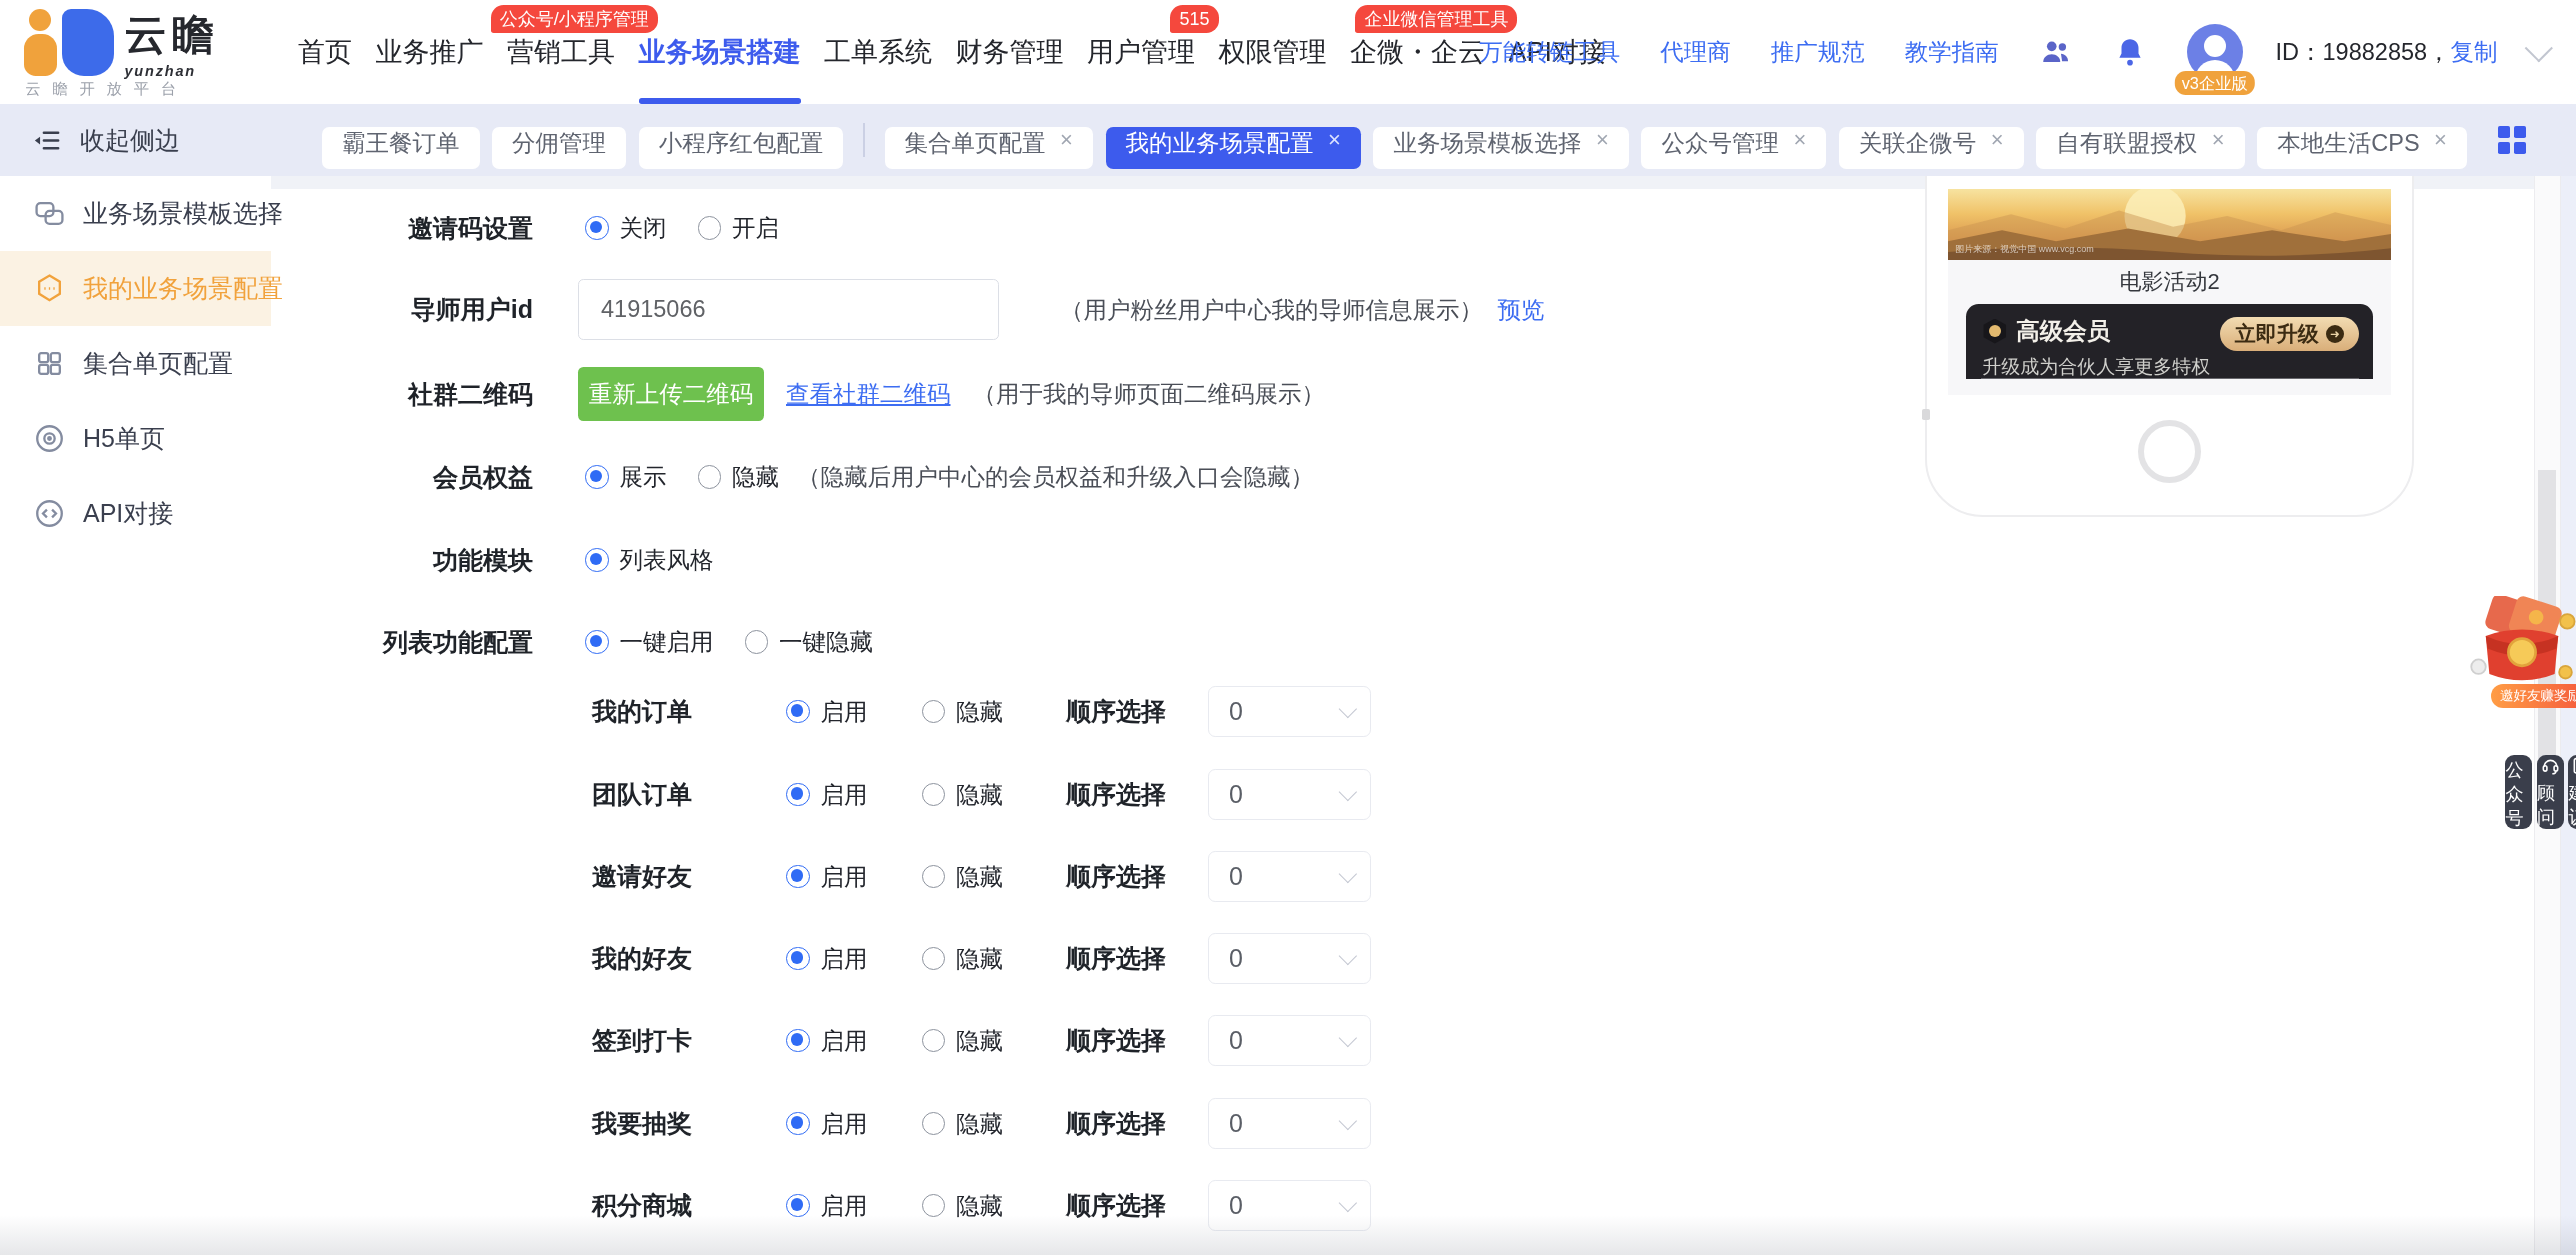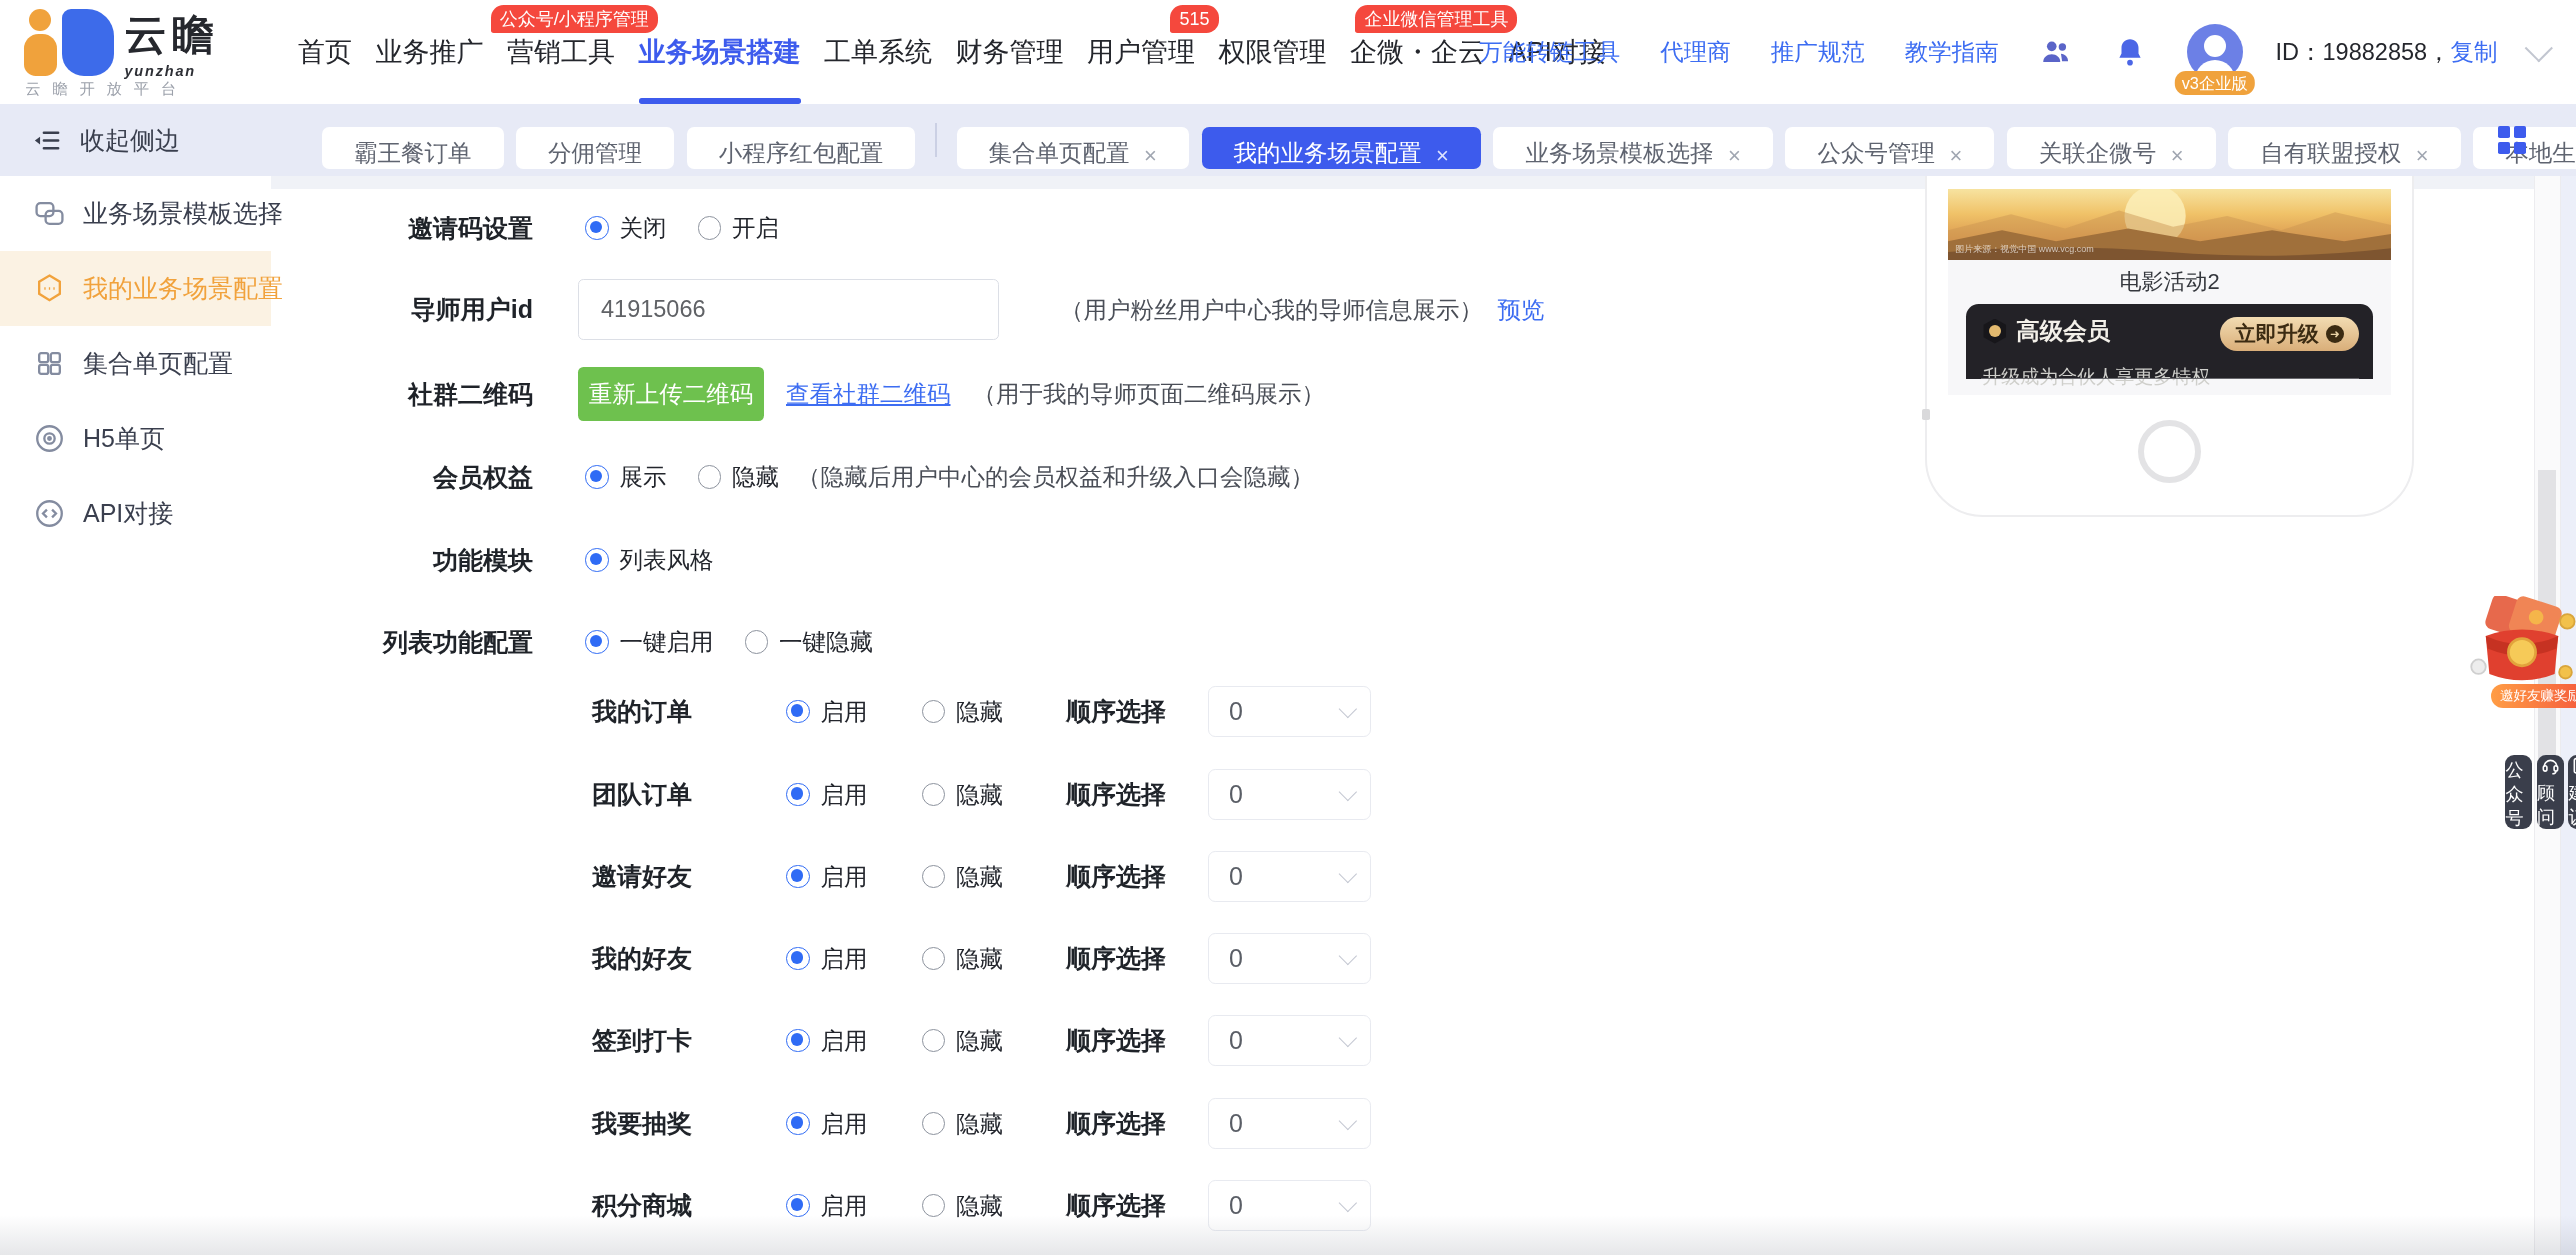--- a/index.html
+++ b/index.html
@@ -44,21 +44,21 @@
     font-size:16.3px; line-height:1; padding:3.6px 7.2px; border-radius:11px; white-space:nowrap; }
   .id-line { font-size:23.5px; color:#24262C; white-space:nowrap; margin-left:-7.2px; }
   .id-line .copy { color:#3D6DF2; cursor:pointer; }
   .caret-down { width:20px; height:20px; border-right:2.7px solid #C2C6D0; border-bottom:2.7px solid #C2C6D0;
     transform:rotate(45deg) translateY(-5.4px); margin-left:-12.6px; }
   
   .tabsbar { position:absolute; left:0; top:104px; width:2576px; height:72px; background:#E7EAF6; display:flex; align-items:center; z-index:4; }
   .collapse { width:271px; flex:none; display:flex; align-items:center; gap:18px; padding-left:31px; cursor:pointer; }
   .collapse .txt { font-size:25px; color:#3A3F4E; }
   .tabs { display:flex; align-items:center; gap:12.6px; padding-left:51px; }
-  .tabpill { height:42px; display:flex; align-items:flex-end; background:#fff; border-radius:7.2px; padding:0 32px;
+  .tabpill { height:42px; display:flex; align-items:flex-start; background:#fff; border-radius:7.2px; padding:0 20px;
     font-size:23.5px; color:#5F6470; white-space:nowrap; cursor:pointer;margin-top:16px; }
   .tabpill .close { margin-left:14.5px; font-size:22px; color:#A0A6B1; }
   .tabpill.active { background:#3D5BED; color:#fff; }
   .tabpill.active .close { color:#DDE3FF; }
   .tab-sep { width:1.8px; height:34px; background:#CBD0E4; margin:0 7.2px; }
   .grid-icon { position:absolute; right:49px; top:22px; width:29px; height:29px; display:grid;
     grid-template-columns:11.7px 11.7px; grid-template-rows:11.7px 11.7px; gap:4.5px; cursor:pointer; }
   .grid-icon i { background:#3D5BED; border-radius:1.8px; }
   
   .sidebar { position:absolute; left:0; top:176px; width:271px; height:1079px; background:#fff; z-index:3; }
@@ -110,21 +110,21 @@
   .shot { position:relative; width:100%; height:71px; overflow:hidden;
     background:linear-gradient(180deg,#F7E3A0 0%,#F0C268 35%,#DB9A50 70%,#BC7A40 100%); }
   .shot svg { position:absolute; left:0; top:0; width:100%; height:100%; }
   .watermark { position:absolute; left:7.2px; bottom:3.6px; font-size:9px; color:rgba(255,255,255,.65); }
   .caption { height:44px; display:flex; align-items:center; justify-content:center; font-size:22px; color:#35383E; background:#F7F7F9; }
   .mcard { position:relative; margin:0 18px; height:75px; background:#232227; border-radius:12.6px 12.6px 0 0; padding:11px 16.3px; }
   .mc-titlerow { display:flex; align-items:center; gap:9px; }
   .mc-hex { width:25px; height:25px; background:#17161A; clip-path:polygon(50% 0,95% 25%,95% 75%,50% 100%,5% 75%,5% 25%); position:relative; flex:none; }
   .mc-hex::after { content:''; position:absolute; left:6.3px; top:6.3px; width:12.6px; height:12.6px; border-radius:50%; background:#E2B96F; }
   .mc-title { font-size:23.5px; font-weight:700; color:#F3F0E9; }
-  .mc-sub { margin-top:17px; font-size:19px; color:#CFCFCB; }
+  .mc-sub { margin-top:7px; font-size:19px; color:#CFCFCB; }
   .mc-btn { position:absolute; right:14.5px; top:12.6px; height:34px; border-radius:17px; padding:0 14.5px;
     background:linear-gradient(180deg,#F2DCB2,#D9AE79); display:flex; align-items:center; gap:7.2px;
     font-size:21px; font-weight:700; color:#3B2B12; }
   .mc-btn .arrow { width:18px; height:18px; border-radius:50%; background:#3B2B12; color:#E9D3A6;
     font-size:11.7px; line-height:18px; text-align:center; }
   .mc-divider { position:absolute; left:14.5px; right:14.5px; bottom:0; height:0.9px; background:#68686D; }
   .home-ring { position:absolute; left:50%; margin-left:-32px; top:298px; width:63px; height:63px;
     border:6.3px solid #E3E3E5; border-radius:50%; }
   
   .redpack { position:absolute; left:2464px; top:596px; width:116px; height:94px; cursor:pointer; z-index:6; }

